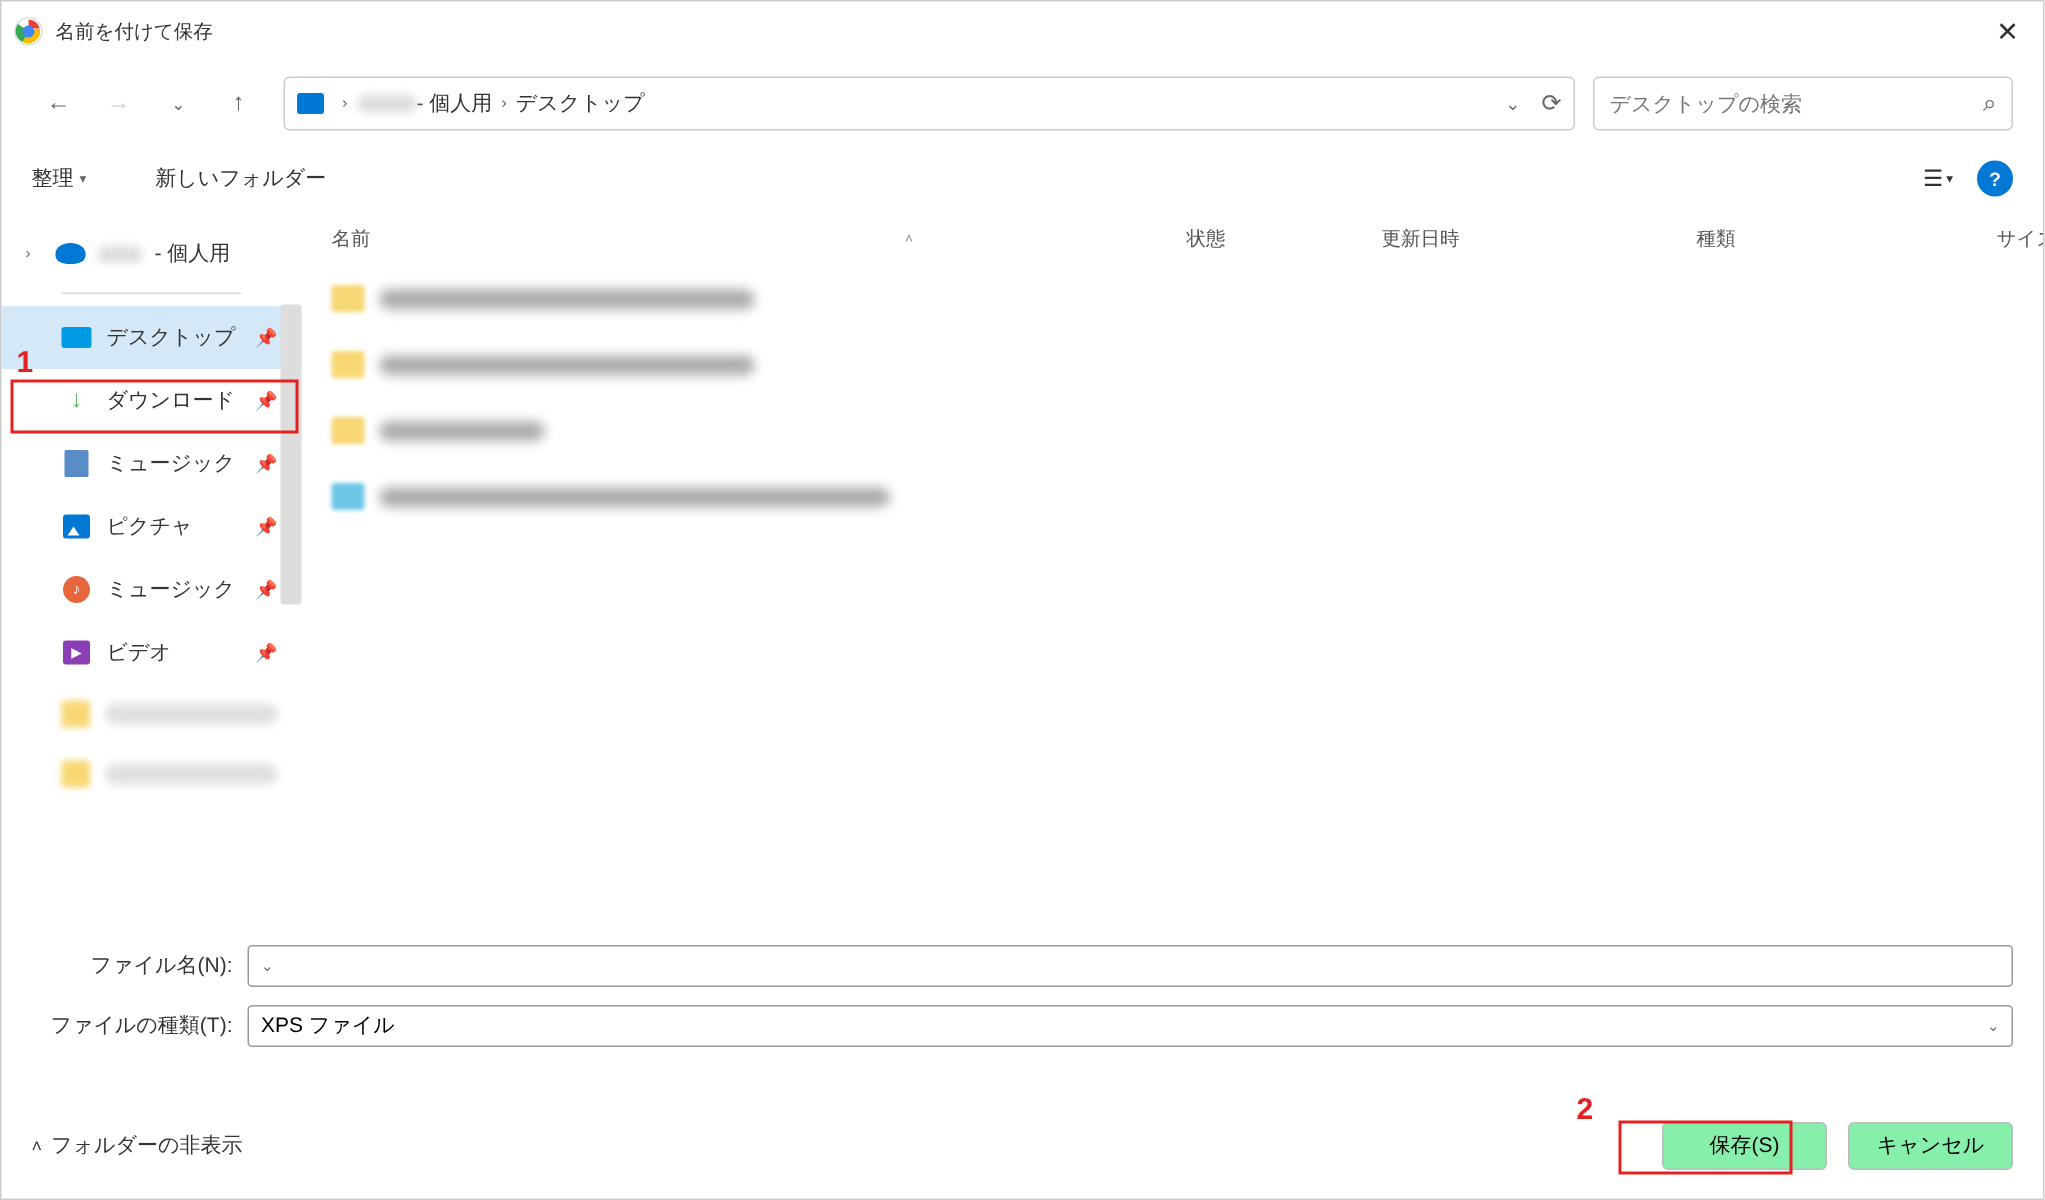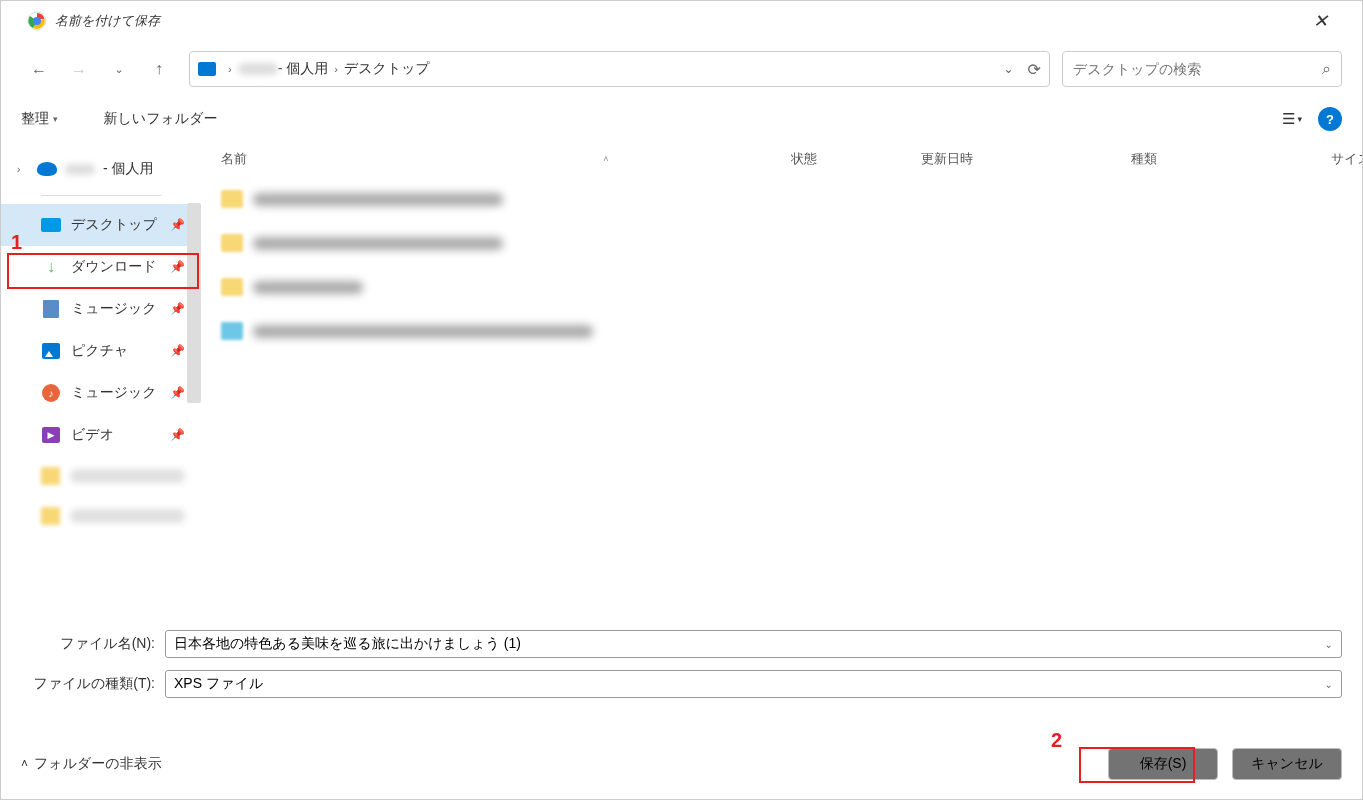--- a/index.html
+++ b/index.html
@@ -1,19 +1,19 @@
 <!DOCTYPE html>
 <html><head>
 <meta charset="utf-8">
 <style>
 * { box-sizing: border-box; margin: 0; padding: 0; font-family: "Yu Gothic UI", "Segoe UI", sans-serif; }
 body { background: #fff; width: 1363px; height: 800px; position: relative; border: 1px solid #ccc; }
 
 
-.titlebar { height: 40px; display: flex; align-items: center; padding: 0 26px; font-style: italic; }
+.titlebar { height: 40px; display: flex; align-items: center; padding: 0 8px; }
 .titlebar .app-icon { width: 20px; height: 20px; margin-right: 8px; }
 .titlebar .title { font-size: 13px; color: #333; }
 .titlebar .close { margin-left: auto; font-size: 18px; color: #333; padding: 0 8px; cursor: pointer; }
 
 
 .navbar { height: 56px; display: flex; align-items: center; padding: 0 20px; gap: 4px; }
 .nav-btn { width: 36px; height: 36px; display: flex; align-items: center; justify-content: center; color: #666; cursor: pointer; font-size: 16px; }
 .nav-btn.disabled { color: #ccc; }
 .address-bar { flex: 1; display: flex; align-items: center; border: 1px solid #ccc; border-radius: 4px; height: 36px; padding: 0 8px; margin: 0 8px; }
 .address-bar .pc-icon { width: 18px; height: 14px; background: #0078d4; display: inline-block; margin-right: 6px; border-radius: 2px; }
@@ -68,21 +68,21 @@
 .bottom-form { padding: 16px 20px 10px 4px; }
 .form-row { display: flex; align-items: center; height: 34px; margin-bottom: 6px; }
 .form-label { width: 160px; text-align: right; font-size: 14px; color: #333; padding-right: 10px; }
 .form-input { flex: 1; height: 28px; border: 1px solid #999; border-radius: 3px; padding: 0 8px; font-size: 14px; display: flex; align-items: center; justify-content: space-between; background: #fff; }
 .form-input .drop { color: #666; font-size: 10px; }
 
 
 .footer { position: absolute; bottom: 0; left: 0; right: 0; height: 70px; display: flex; align-items: center; padding: 0 20px; }
 .folder-toggle { display: flex; align-items: center; gap: 6px; font-size: 14px; color: #333; cursor: pointer; }
 .footer-btns { margin-left: auto; display: flex; gap: 14px; }
-.btn { width: 110px; height: 32px; border: 1px solid #bbb; border-radius: 4px; background: #737373; font-size: 14px; display: flex; align-items: center; justify-content: center; cursor: pointer; }
+.btn { width: 110px; height: 32px; border: 1px solid #bbb; border-radius: 4px; background: #86efac; font-size: 14px; display: flex; align-items: center; justify-content: center; cursor: pointer; }
 
 
 .annotation-1-box { position: absolute; border: 2px solid #e62020; pointer-events: none; }
 .annotation-num { position: absolute; color: #e62020; font-weight: bold; font-size: 20px; pointer-events: none; }
 
 
 .cloud-icon { width: 22px; height: 14px; background: #0078d4; border-radius: 50% 50% 40% 40%; position: relative; }
 .icon-desktop { width: 20px; height: 14px; background: #0099e5; border-radius: 2px; }
 .icon-download { color: #5fb85f; font-size: 16px; }
 .icon-doc { width: 16px; height: 18px; background: #5a8dc7; border-radius: 1px; }
@@ -264,21 +264,20 @@
       <div class="col-type"><span class="blur-text" style="width:80px"></span></div>
       <div class="col-size"><span class="blur-text" style="width:50px;margin-left:40px;"></span></div>
     </div>
   </div>
 </div>
 
 <div class="bottom-form">
   <div class="form-row">
     <div class="form-label">ファイル名(N):</div>
     <div class="form-input">
-      <span>日本各地の特色ある美味を巡る旅に出かけましょう (1)</span>
       <span class="drop">⌄</span>
     </div>
   </div>
   <div class="form-row">
     <div class="form-label">ファイルの種類(T):</div>
     <div class="form-input">
       <span>XPS ファイル</span>
       <span class="drop">⌄</span>
     </div>
   </div>

